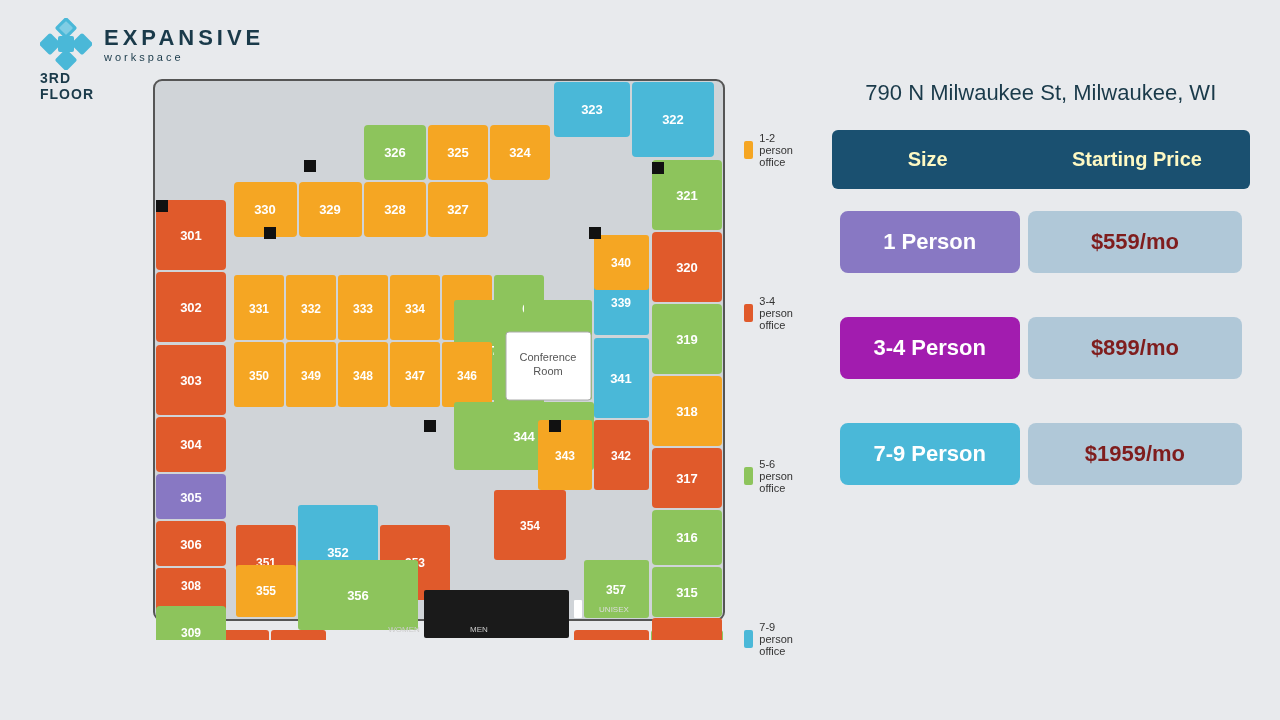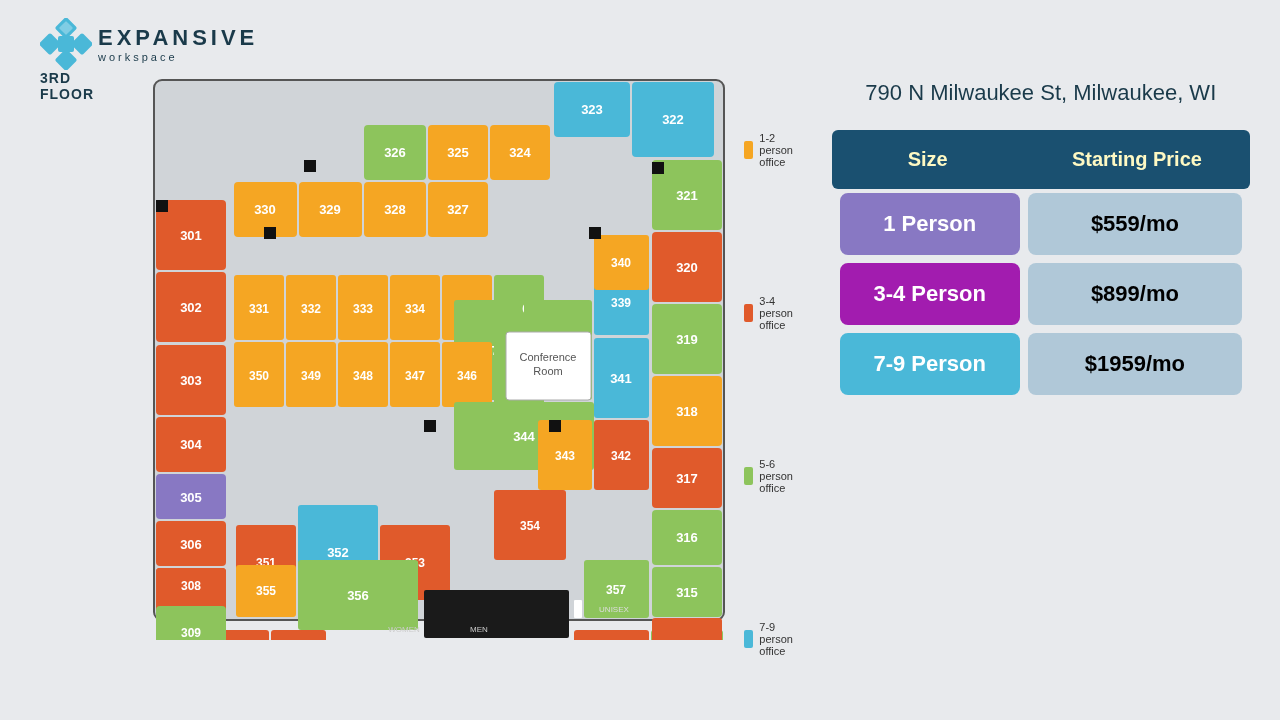--- a/index.html
+++ b/index.html
@@ -15,21 +15,21 @@
 
     
     .header {
       display: flex;
       align-items: center;
       padding: 18px 40px 0 40px;
     }
     .logo {
       display: flex;
       align-items: center;
-      gap: 6px;
+      gap: 12px;
     }
     .logo-icon {
       width: 52px;
       height: 52px;
     }
     .logo-text {
       display: flex;
       flex-direction: column;
     }
     .logo-name {
@@ -131,21 +131,21 @@
       text-align: center;
     }
     .pricing-table thead th:first-child {
       border-radius: 6px 0 0 6px;
     }
     .pricing-table thead th:last-child {
       border-radius: 0 6px 6px 0;
     }
 
     .pricing-table tbody tr td {
-      padding: 4px 8px;
+      padding: 22px 8px;
       text-align: center;
     }
     .pricing-table tbody tr td:first-child {
       padding-right: 4px;
     }
     .pricing-table tbody tr td:last-child {
       padding-left: 4px;
     }
 
     .size-cell {
@@ -156,21 +156,21 @@
       font-weight: 700;
       color: white;
       text-align: center;
     }
     .price-cell {
       border-radius: 8px;
       display: block;
       padding: 18px 10px;
       font-size: 22px;
       font-weight: 600;
-      color: #000000;
+      color: #7f1d1d;
       text-align: center;
       background: #b0c8d8;
     }
 
     .color-1person { background: #8878c3; }
     .color-12person { background: #f5a623; }
     .color-34person { background: #a21caf; }
     .color-56person { background: #8dc45c; }
     .color-79person { background: #4ab8d8; }
   </style>

